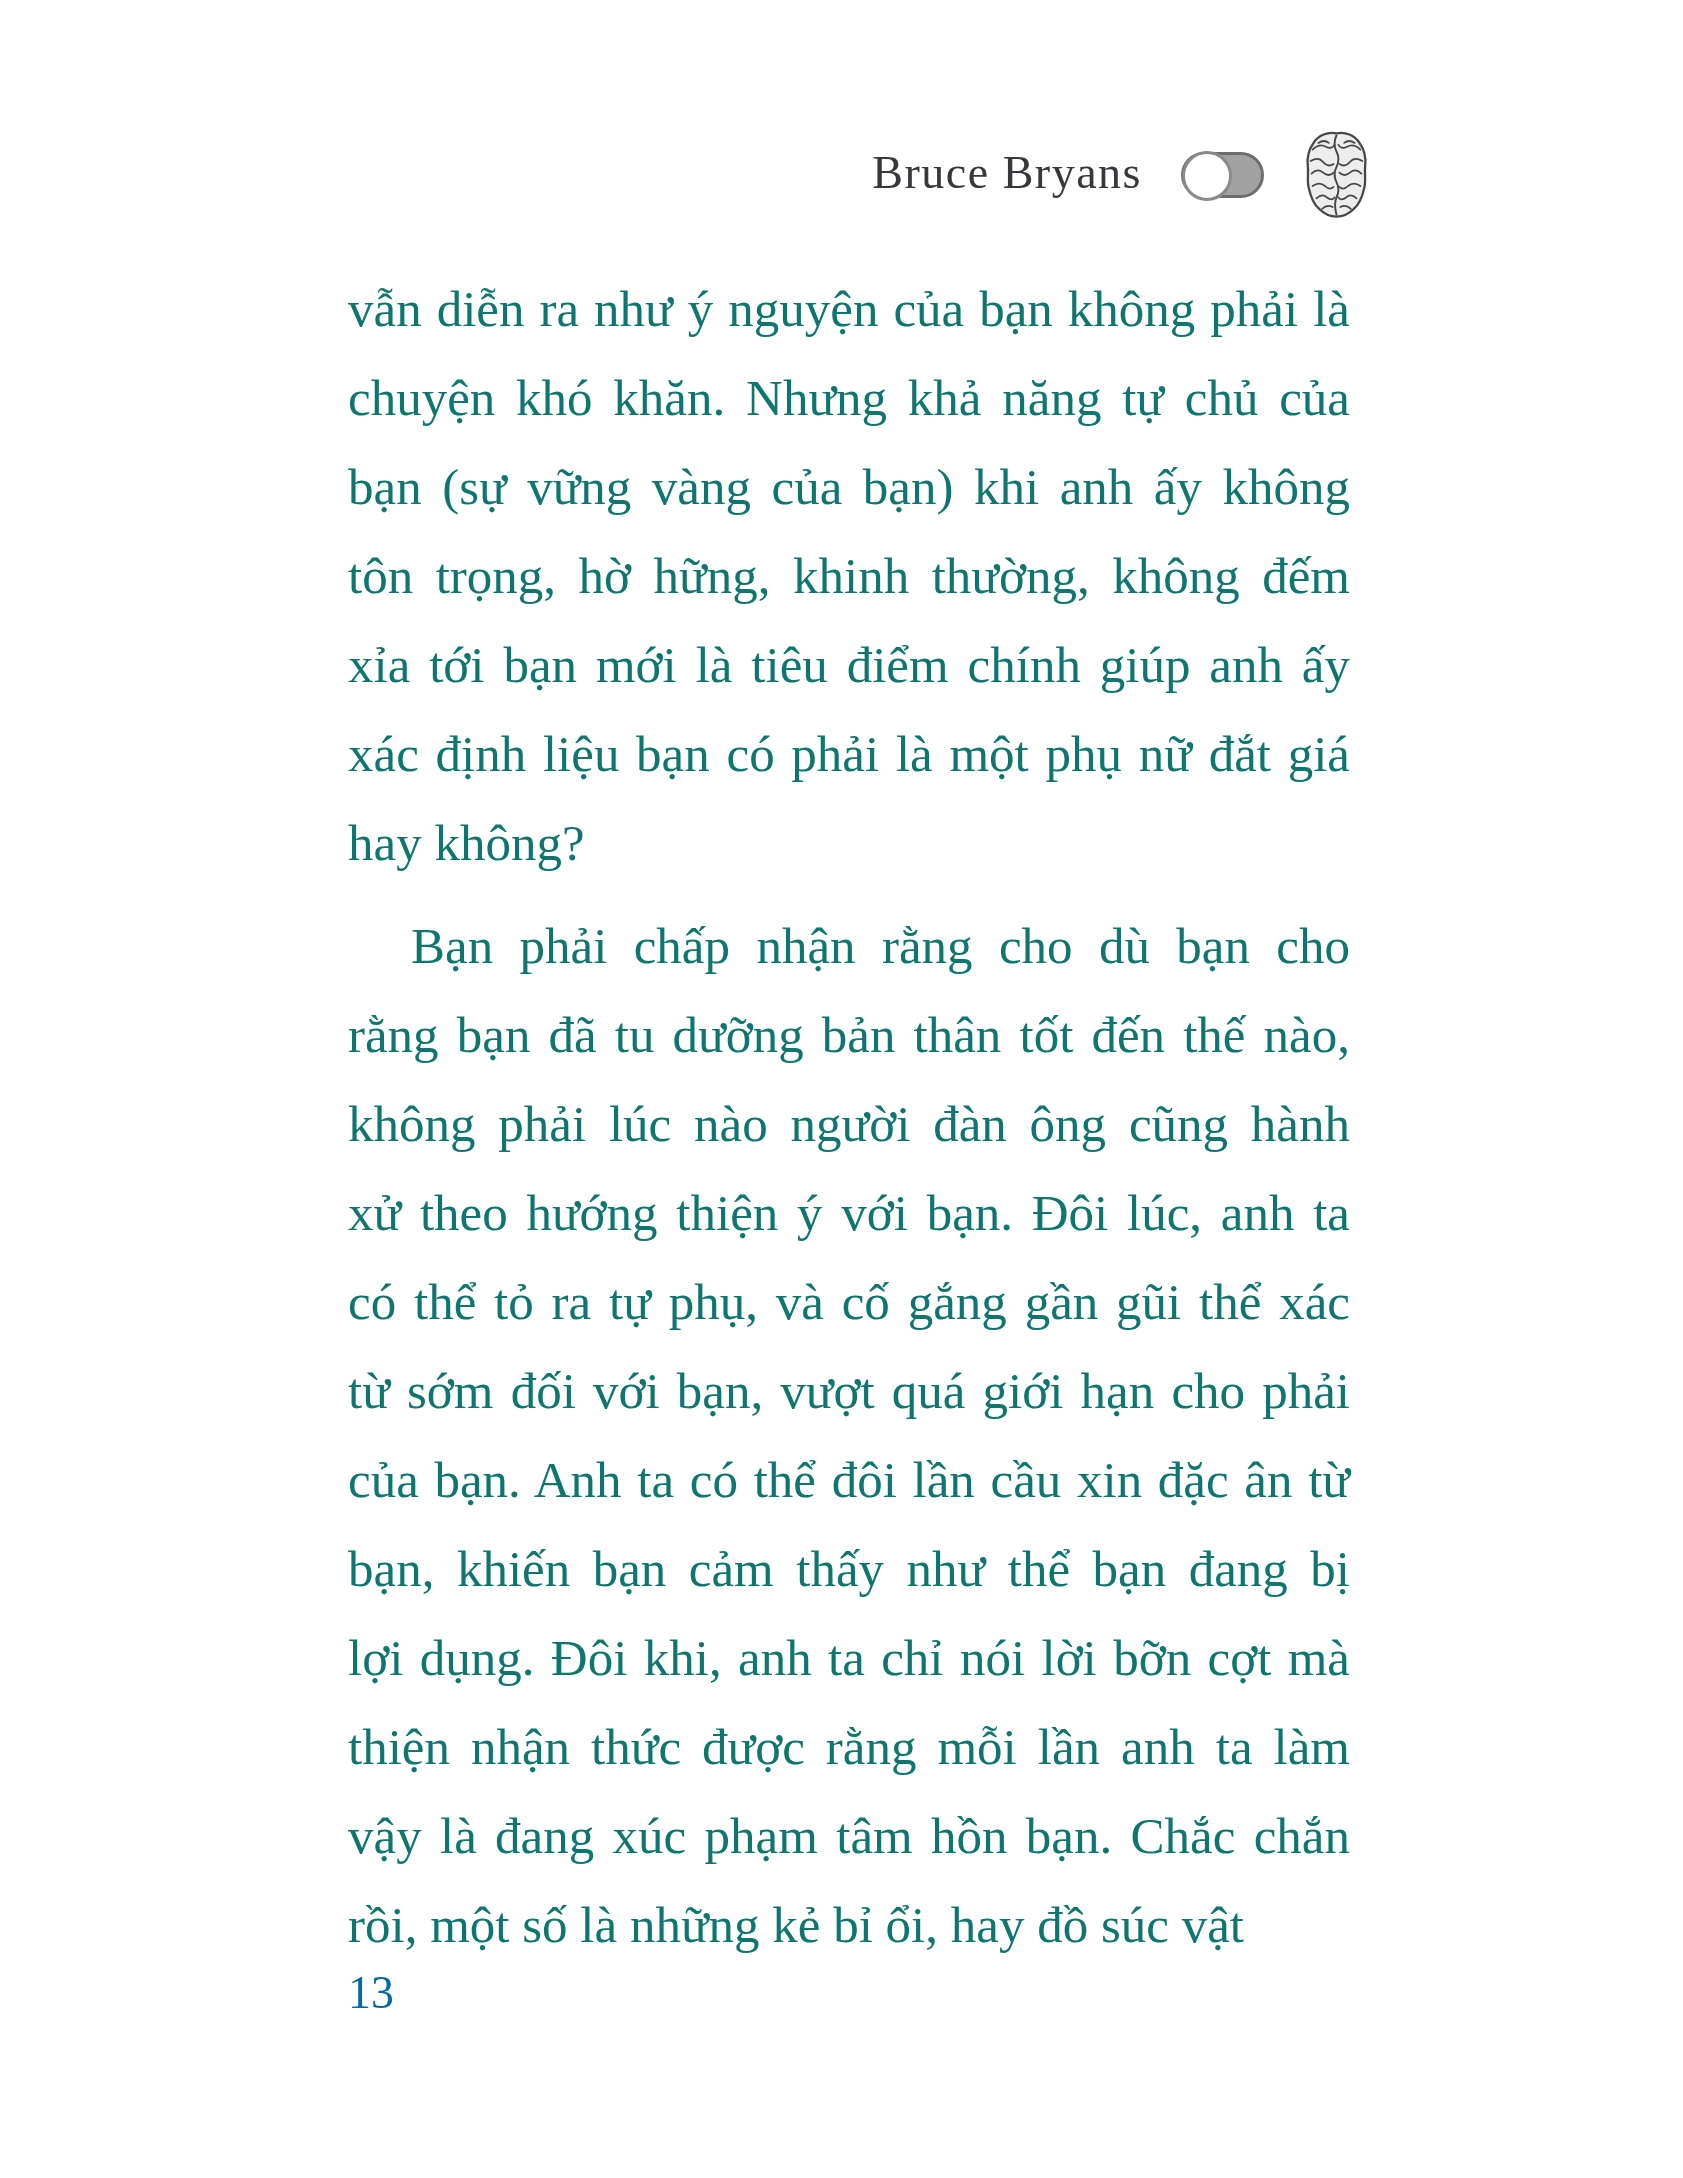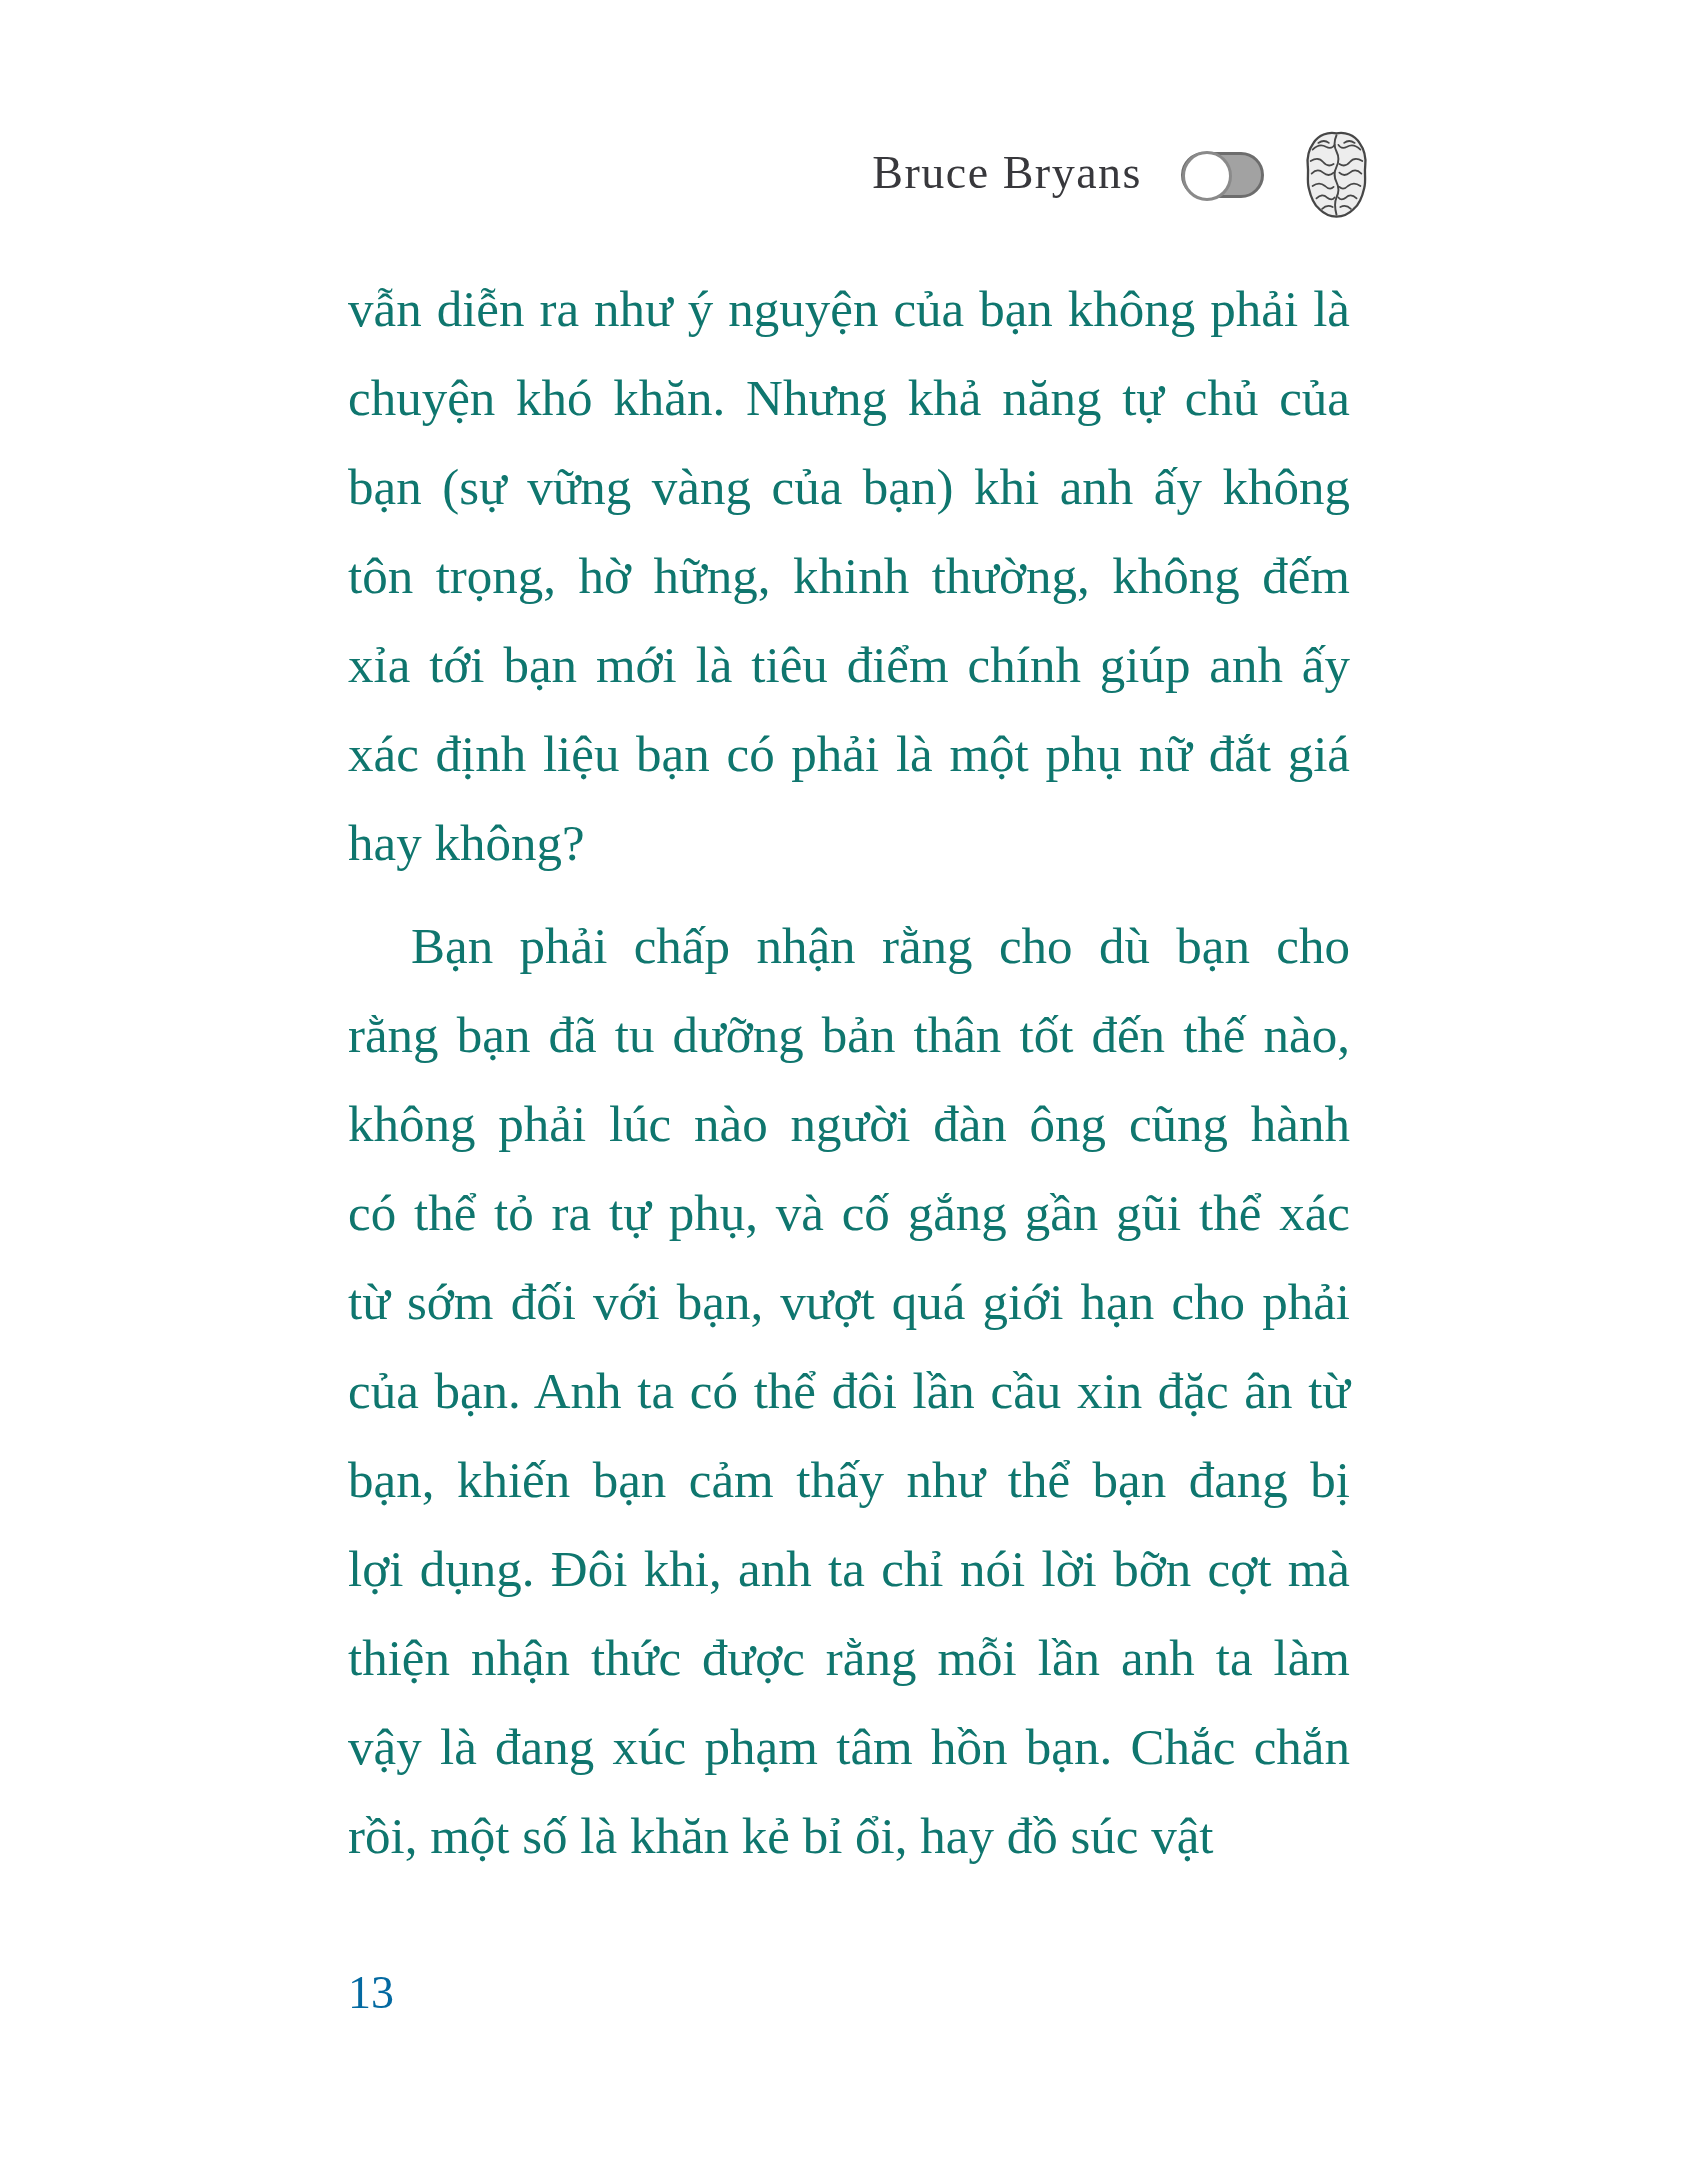--- a/index.html
+++ b/index.html
@@ -128,26 +128,27 @@
         <div class="line">bạn (sự vững vàng của bạn) khi anh ấy không</div>
         <div class="line">tôn trọng, hờ hững, khinh thường, không đếm</div>
         <div class="line">xỉa tới bạn mới là tiêu điểm chính giúp anh ấy</div>
         <div class="line">xác định liệu bạn có phải là một phụ nữ đắt giá</div>
         <div class="line para-end">hay không?</div>
       </div>
       <div class="paragraph">
         <div class="line indent-first">Bạn phải chấp nhận rằng cho dù bạn cho</div>
         <div class="line">rằng bạn đã tu dưỡng bản thân tốt đến thế nào,</div>
         <div class="line">không phải lúc nào người đàn ông cũng hành</div>
+        <div class="line">xử theo hướng thiện ý với bạn. Đôi lúc, anh ta</div>
         <div class="line">có thể tỏ ra tự phụ, và cố gắng gần gũi thể xác</div>
         <div class="line">từ sớm đối với bạn, vượt quá giới hạn cho phải</div>
         <div class="line">của bạn. Anh ta có thể đôi lần cầu xin đặc ân từ</div>
         <div class="line">bạn, khiến bạn cảm thấy như thể bạn đang bị</div>
         <div class="line">lợi dụng. Đôi khi, anh ta chỉ nói lời bỡn cợt mà</div>
         <div class="line">thiện nhận thức được rằng mỗi lần anh ta làm</div>
         <div class="line">vậy là đang xúc phạm tâm hồn bạn. Chắc chắn</div>
-        <div class="line para-end">rồi, một số là khăn kẻ bỉ ổi, hay đồ súc vật</div>
+        <div class="line para-end">rồi, một số là những kẻ bỉ ổi, hay đồ súc vật</div>
       </div>
     </div>
 
   <div class="page-number">13</div>
 </div>
 
 
 </body></html>

